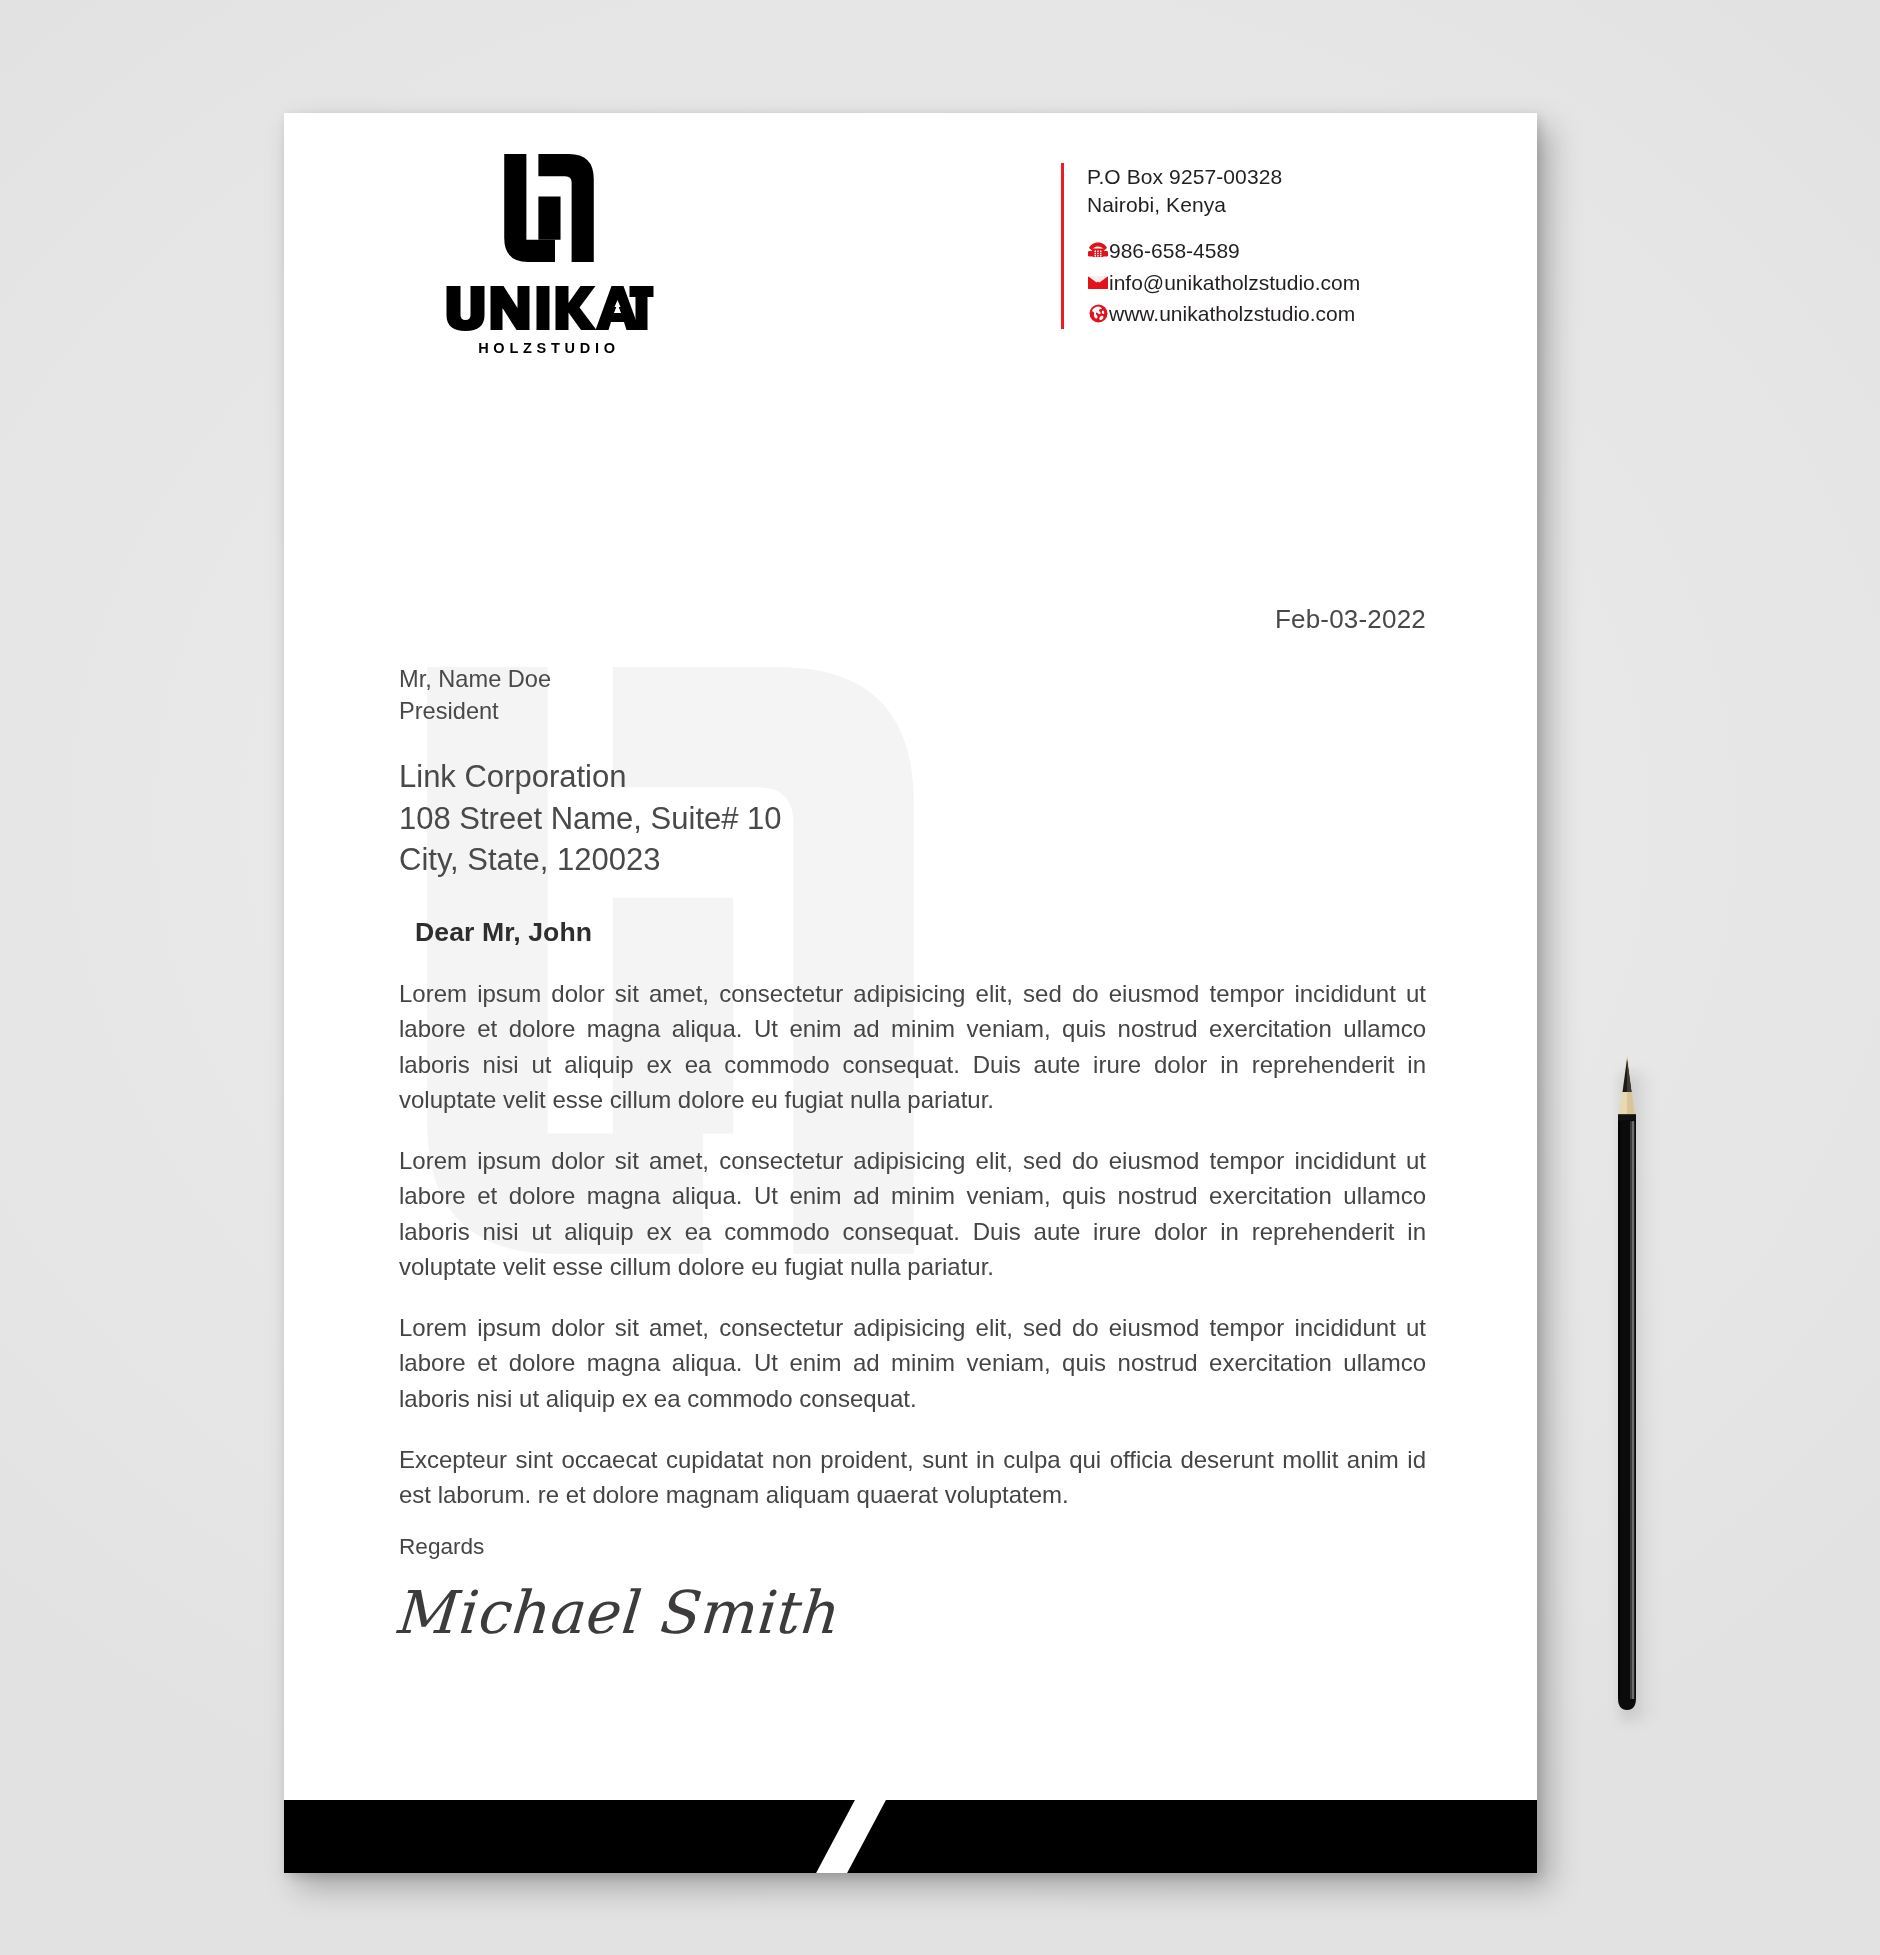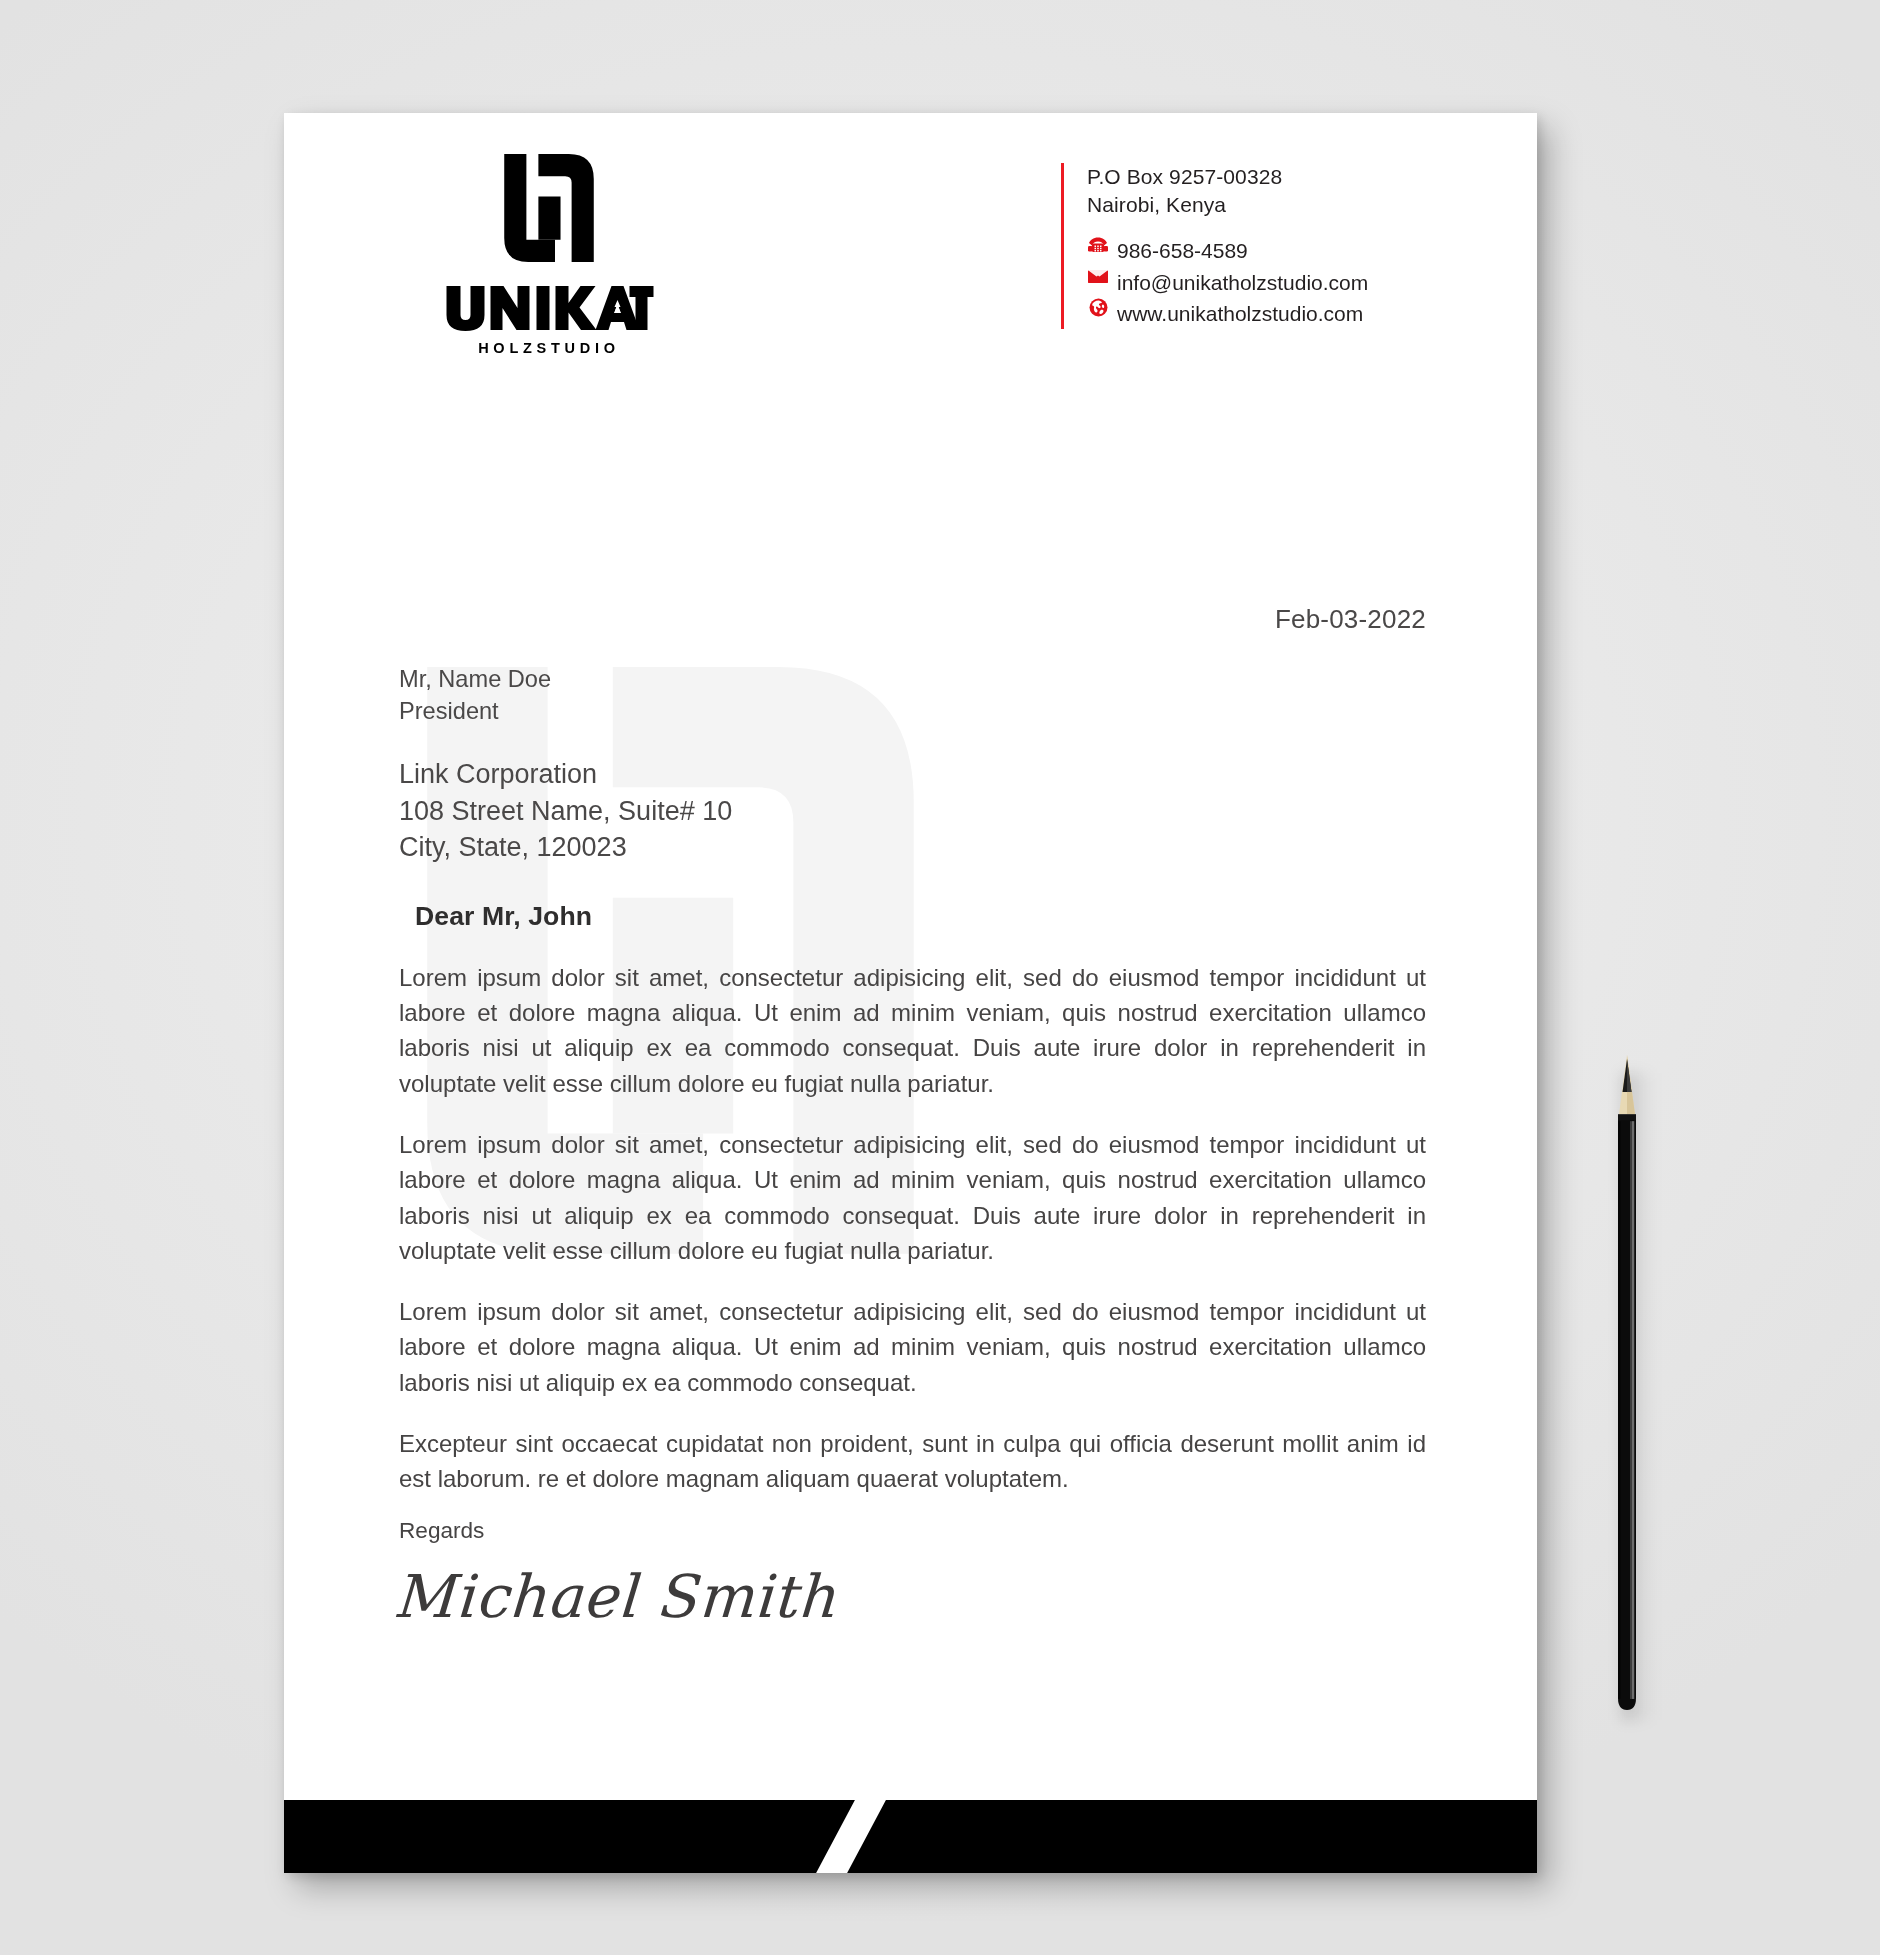--- a/index.html
+++ b/index.html
@@ -93,21 +93,22 @@
   .contact-addr {
     font-size: 21px;
     line-height: 1.32;
     color: #231f20;
     letter-spacing: 0.1px;
   }
   .contact-addr div { white-space: nowrap; }
   .contact-rows { margin-top: 17px; }
   .contact-row {
     display: flex;
-    gap: 8px;
+    align-items: center;
+    gap: 0;
     font-size: 21px;
     line-height: 1.48;
     color: #231f20;
     white-space: nowrap;
   }
   .cicon {
     width: 22px;
     height: 20px;
     flex: 0 0 22px;
     display: flex;
@@ -132,21 +133,21 @@
     letter-spacing: 0.2px;
     text-align: right;
   }
   .recipient {
     font-size: 23.6px;
     line-height: 1.34;
     color: #4a4848;
     margin-bottom: 29px;
   }
   .company {
-    font-size: 27px;
+    font-size: 31px;
     line-height: 1.34;
     color: #4a4848;
     margin-bottom: 36px;
   }
   .salutation {
     font-size: 26.6px;
     font-weight: bold;
     color: #2f2e2e;
     margin-bottom: 28px;
     letter-spacing: 0.1px;

